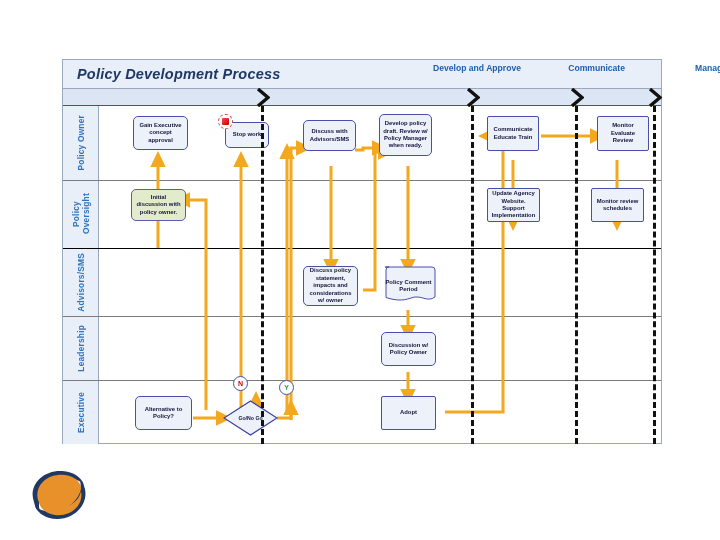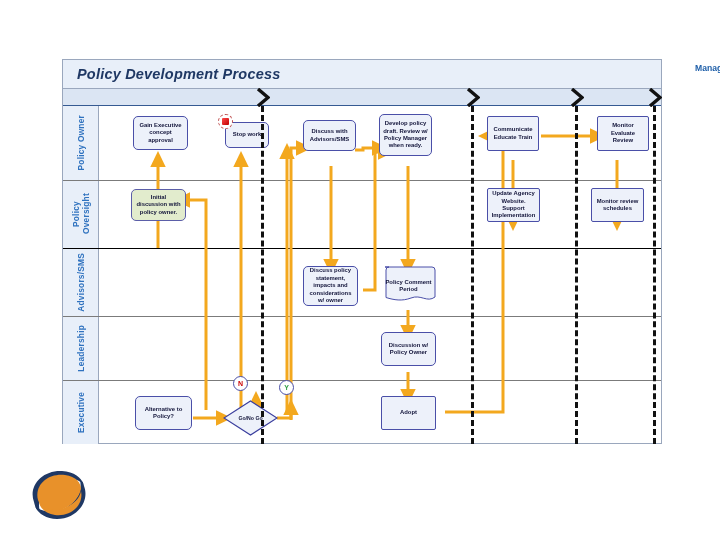--- a/index.html
+++ b/index.html
@@ -125,20 +125,22 @@
 <div id="slide">
 
   <div class="frame">
 
     <div class="title-band">
       <div class="title-text">Policy Development Process</div>
     </div>
 
     <div class="phase-band"></div>
 
+    <div class="phase" style="left:250px;width:208px;padding-right:10px;">Develop and Approve</div>
+    <div class="phase" style="left:462px;width:100px;padding-right:10px;">Communicate</div>
     <div class="phase" style="left:566px;width:98px;padding-right:12px;">Manage</div>
 
     <svg class="chev" style="left:193px;" viewBox="0 0 14 19">
       <path d="M2,1 L12,9.5 L2,18" fill="none" stroke="#111" stroke-width="3.4" stroke-linejoin="miter"></path>
     </svg>
     <svg class="chev" style="left:403px;" viewBox="0 0 14 19">
       <path d="M2,1 L12,9.5 L2,18" fill="none" stroke="#111" stroke-width="3.4" stroke-linejoin="miter"></path>
     </svg>
     <svg class="chev" style="left:507px;" viewBox="0 0 14 19">
       <path d="M2,1 L12,9.5 L2,18" fill="none" stroke="#111" stroke-width="3.4" stroke-linejoin="miter"></path>

